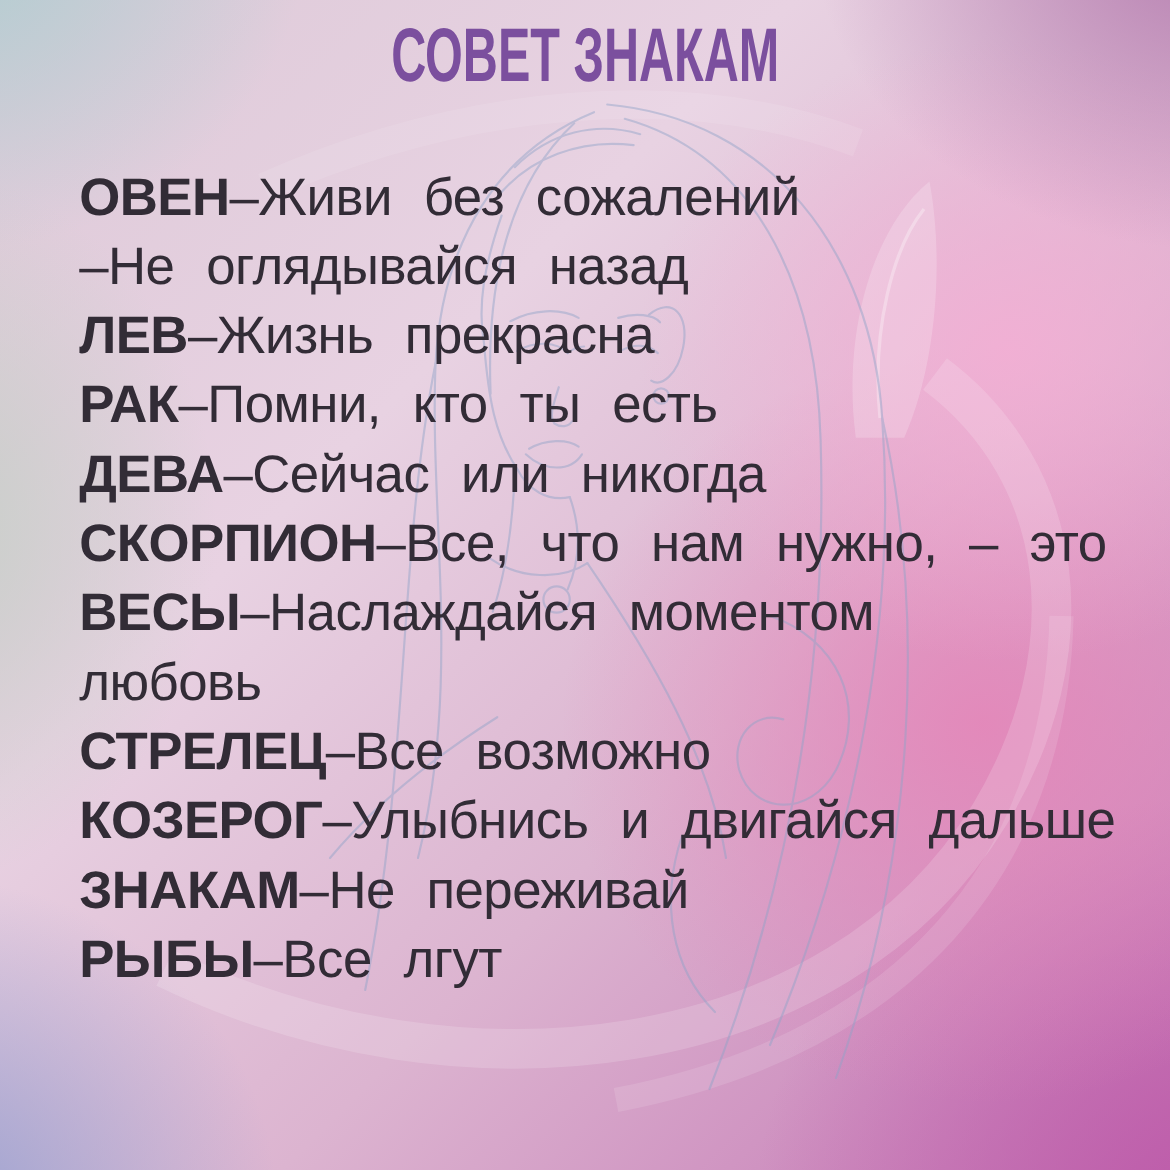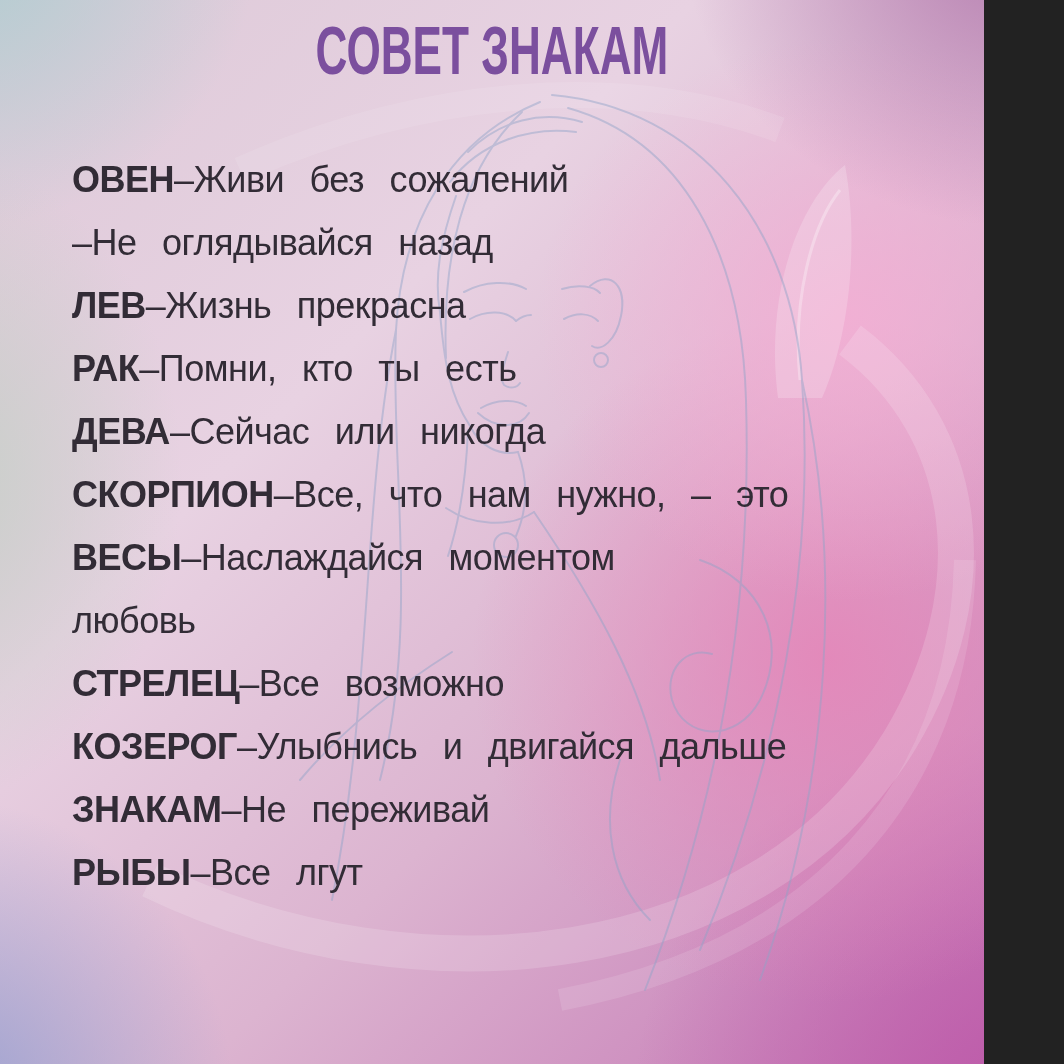--- a/index.html
+++ b/index.html
@@ -1,17 +1,17 @@
 <!DOCTYPE html>
 <html><head>
 <meta charset="utf-8">
 <style>
   html,body { margin:0; padding:0; background:#222; }
   .canvas {
-    position:relative; width:984px; height:1064px; overflow:hidden;
+    position:relative; width:1064px; height:1064px; overflow:hidden;
     font-family:"Liberation Sans", sans-serif;
   }
   .bg {
     position:absolute; inset:0;
     background:
       radial-gradient(42% 38% at -4% -6%,  rgba(171,206,208,0.95) 0%, rgba(171,206,208,0) 72%),
       radial-gradient(34% 42% at -6% 45%,  rgba(197,207,199,0.95) 0%, rgba(197,207,199,0) 72%),
       radial-gradient(40% 40% at -5% 104%, rgba(150,160,208,0.95) 0%, rgba(150,160,208,0) 72%),
       radial-gradient(48% 38% at 104% -6%, rgba(175,117,170,0.90) 0%, rgba(175,117,170,0) 72%),
       radial-gradient(45% 38% at 86% 30%,  rgba(244,174,212,0.85) 0%, rgba(244,174,212,0) 70%),
@@ -23,21 +23,21 @@
   .title {
     position:absolute; top:16px; left:0; width:100%;
     margin:0; text-align:center;
     font-size:69px; font-weight:bold; line-height:69px;
     color:#7b4f9e; transform:scaleX(0.64); letter-spacing:0;
     white-space:nowrap;
   }
   .list { position:absolute; top:148px; left:72px; right:60px; }
   .line {
     height:63px; display:flex; align-items:center;
-    font-size:36px; color:#322c36;
+    font-size:48px; color:#322c36;
     letter-spacing:-0.5px; word-spacing:16px; white-space:pre;
   }
   .sign { font-weight:bold; }
 </style>
 </head>
 <body>
 
 <div class="canvas">
   <div class="bg"></div>
 

